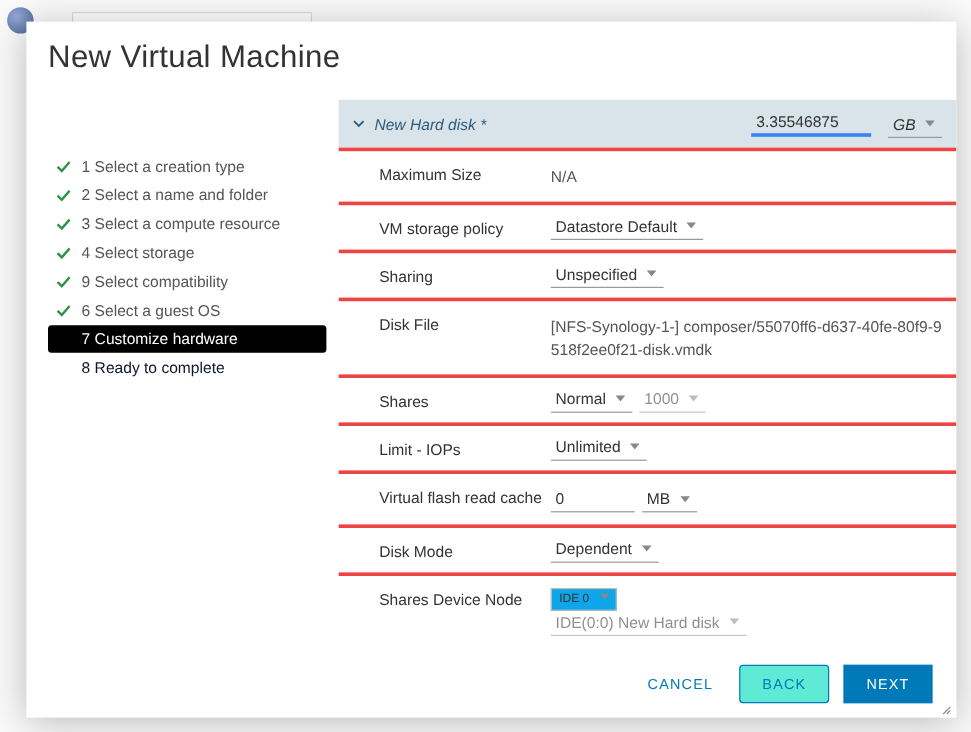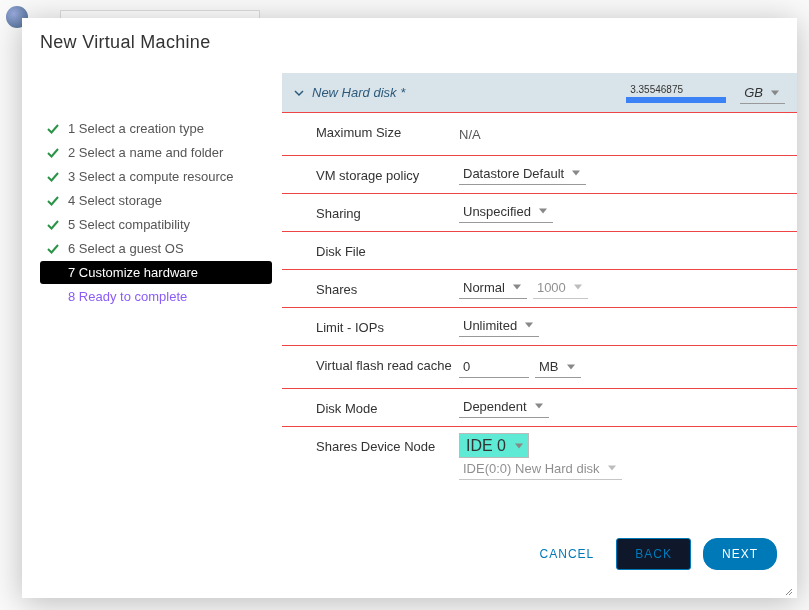--- a/index.html
+++ b/index.html
@@ -26,21 +26,21 @@
   }
   .modal {
     position: absolute;
     top: 18px; left: 22px; right: 12px; bottom: 12px;
     background: #fff;
     box-shadow: 0 4px 30px rgba(0,0,0,0.25);
     display: flex;
     flex-direction: column;
   }
   .modal-title {
-    font-size: 18px;
+    font-size: 26px;
     font-weight: 400;
     color: #333;
     padding: 14px 18px 20px 18px;
     letter-spacing: 0.3px;
   }
   .modal-body {
     flex: 1;
     display: flex;
     min-height: 0;
   }
@@ -67,21 +67,21 @@
     flex-shrink: 0;
   }
   .step .check svg { width: 12px; height: 12px; }
   .step.current {
     background: #000000;
     color: #fff;
     border-radius: 3px;
     font-weight: 500;
   }
   .step.current .check { visibility: hidden; }
-  .step.pending { color: #8b5cf6; }
+  .step.pending { color: #0f172a; }
   .step.pending .check { visibility: hidden; }
   
   .panel {
     flex: 1;
     overflow-y: auto;
     border-left: none;
     position: relative;
   }
   .panel::-webkit-scrollbar { width: 8px; }
   .panel::-webkit-scrollbar-thumb { background: #bbb; border-radius: 4px; }
@@ -100,34 +100,34 @@
     width: 10px; height: 10px;
     display: inline-flex;
   }
   .section-header .chev svg { width: 10px; height: 10px; }
   .section-header .label { flex: none; margin-right: 10px; }
   .section-header .req { color: #2d5a7b; }
   .section-header .size-input {
     font-style: normal;
     background: transparent;
     border: none;
-    border-bottom: 6px solid #3b82f6;
+    border-bottom: 3px solid #3b82f6;
     width: 100px;
     padding: 2px 4px;
-    font-size: 10px;
+    font-size: 13px;
     color: #333;
     margin-left: auto;
     margin-right: 6px;
   }
   .row {
     display: flex;
     align-items: flex-start;
     padding: 10px 12px;
     min-height: 38px;
-    border-top: 1px solid #ef4444;
+    border-top: 3px solid #ef4444;
   }
   .row:first-of-type { border-top: none; }
   .row .label {
     width: 165px;
     padding-left: 22px;
     padding-top: 2px;
     color: #333;
     font-size: 13px;
     flex-shrink: 0;
   }
@@ -162,59 +162,59 @@
     width: 0; height: 0;
     border-left: 4px solid transparent;
     border-right: 4px solid transparent;
     border-top: 5px solid #888;
     transform: translateY(-50%);
   }
   .u-input { width: 70px; }
   
   .b-select {
     border: 1px solid #bbb;
-    background: #5eead4;
+    background: #0ea5e9;
     padding: 3px 22px 3px 6px;
-    font-size: 16px;
+    font-size: 10px;
     color: #333;
     min-width: 140px;
   }
   .bsel-wrap { position: relative; display: inline-block; }
   .bsel-wrap::after {
     content: "";
     position: absolute; right: 6px; top: 50%;
     width: 0; height: 0;
     border-left: 4px solid transparent;
     border-right: 4px solid transparent;
     border-top: 5px solid #888;
     transform: translateY(-50%);
   }
   .sel-wrap.disabled { opacity: 0.55; }
   .footer {
     display: flex;
     justify-content: flex-end;
     align-items: center;
     gap: 12px;
-    padding: 14px 20px 28px;
+    padding: 14px 20px 12px;
     position: relative;
   }
   .btn-link {
     border: none; background: none; color: #0079b8;
     font-size: 12px; letter-spacing: 1px; font-weight: 500;
     padding: 8px 10px; cursor: pointer;
   }
   .btn-outline {
-    border: 1px solid #0079b8; background: #0f172a; color: #0079b8;
+    border: 1px solid #0079b8; background: #5eead4; color: #0079b8;
     font-size: 12px; letter-spacing: 1px; font-weight: 500;
     padding: 8px 18px; border-radius: 3px; cursor: pointer;
   }
   .btn-primary {
     border: 1px solid #0079b8; background: #0079b8; color: #fff;
     font-size: 12px; letter-spacing: 1px; font-weight: 500;
-    padding: 8px 18px; border-radius: 14px; cursor: pointer;
+    padding: 8px 18px; border-radius: 0; cursor: pointer;
   }
   .resize {
     position: absolute; right: 4px; bottom: 4px; width: 10px; height: 10px;
   }
   .resize svg { width: 10px; height: 10px; }
 </style>
 </head>
 <body>
 
 <div class="backdrop">
@@ -259,21 +259,21 @@
             </svg>
           </span>
         <span>4 Select storage</span>
       </div>
       <div class="step">
         <span class="check">
             <svg viewBox="0 0 12 12">
               <path d="M1 6 L4.5 9.5 L11 2" stroke="#2b9348" stroke-width="2" fill="none"></path>
             </svg>
           </span>
-        <span>5 Select compatibility</span>
+        <span>9 Select compatibility</span>
       </div>
       <div class="step">
         <span class="check">
             <svg viewBox="0 0 12 12">
               <path d="M1 6 L4.5 9.5 L11 2" stroke="#2b9348" stroke-width="2" fill="none"></path>
             </svg>
           </span>
         <span>6 Select a guest OS</span>
       </div>
       <div class="step current">
@@ -323,20 +323,23 @@
         <div class="label">Sharing</div>
         <div class="val">
           <span class="sel-wrap">
             <span class="u-select">Unspecified</span>
           </span>
         </div>
       </div>
 
       <div class="row">
         <div class="label">Disk File</div>
+        <div class="val">
+            <span class="plain">[NFS-Synology-1-] composer/55070ff6-d637-40fe-80f9-9518f2ee0f21-disk.vmdk</span>
+          </div>
       </div>
 
       <div class="row">
         <div class="label">Shares</div>
         <div class="val">
           <span class="sel-wrap">
             <span class="u-select">Normal</span>
           </span>
           <span class="sel-wrap disabled">
             <span class="u-select" style="min-width:60px">1000</span>

